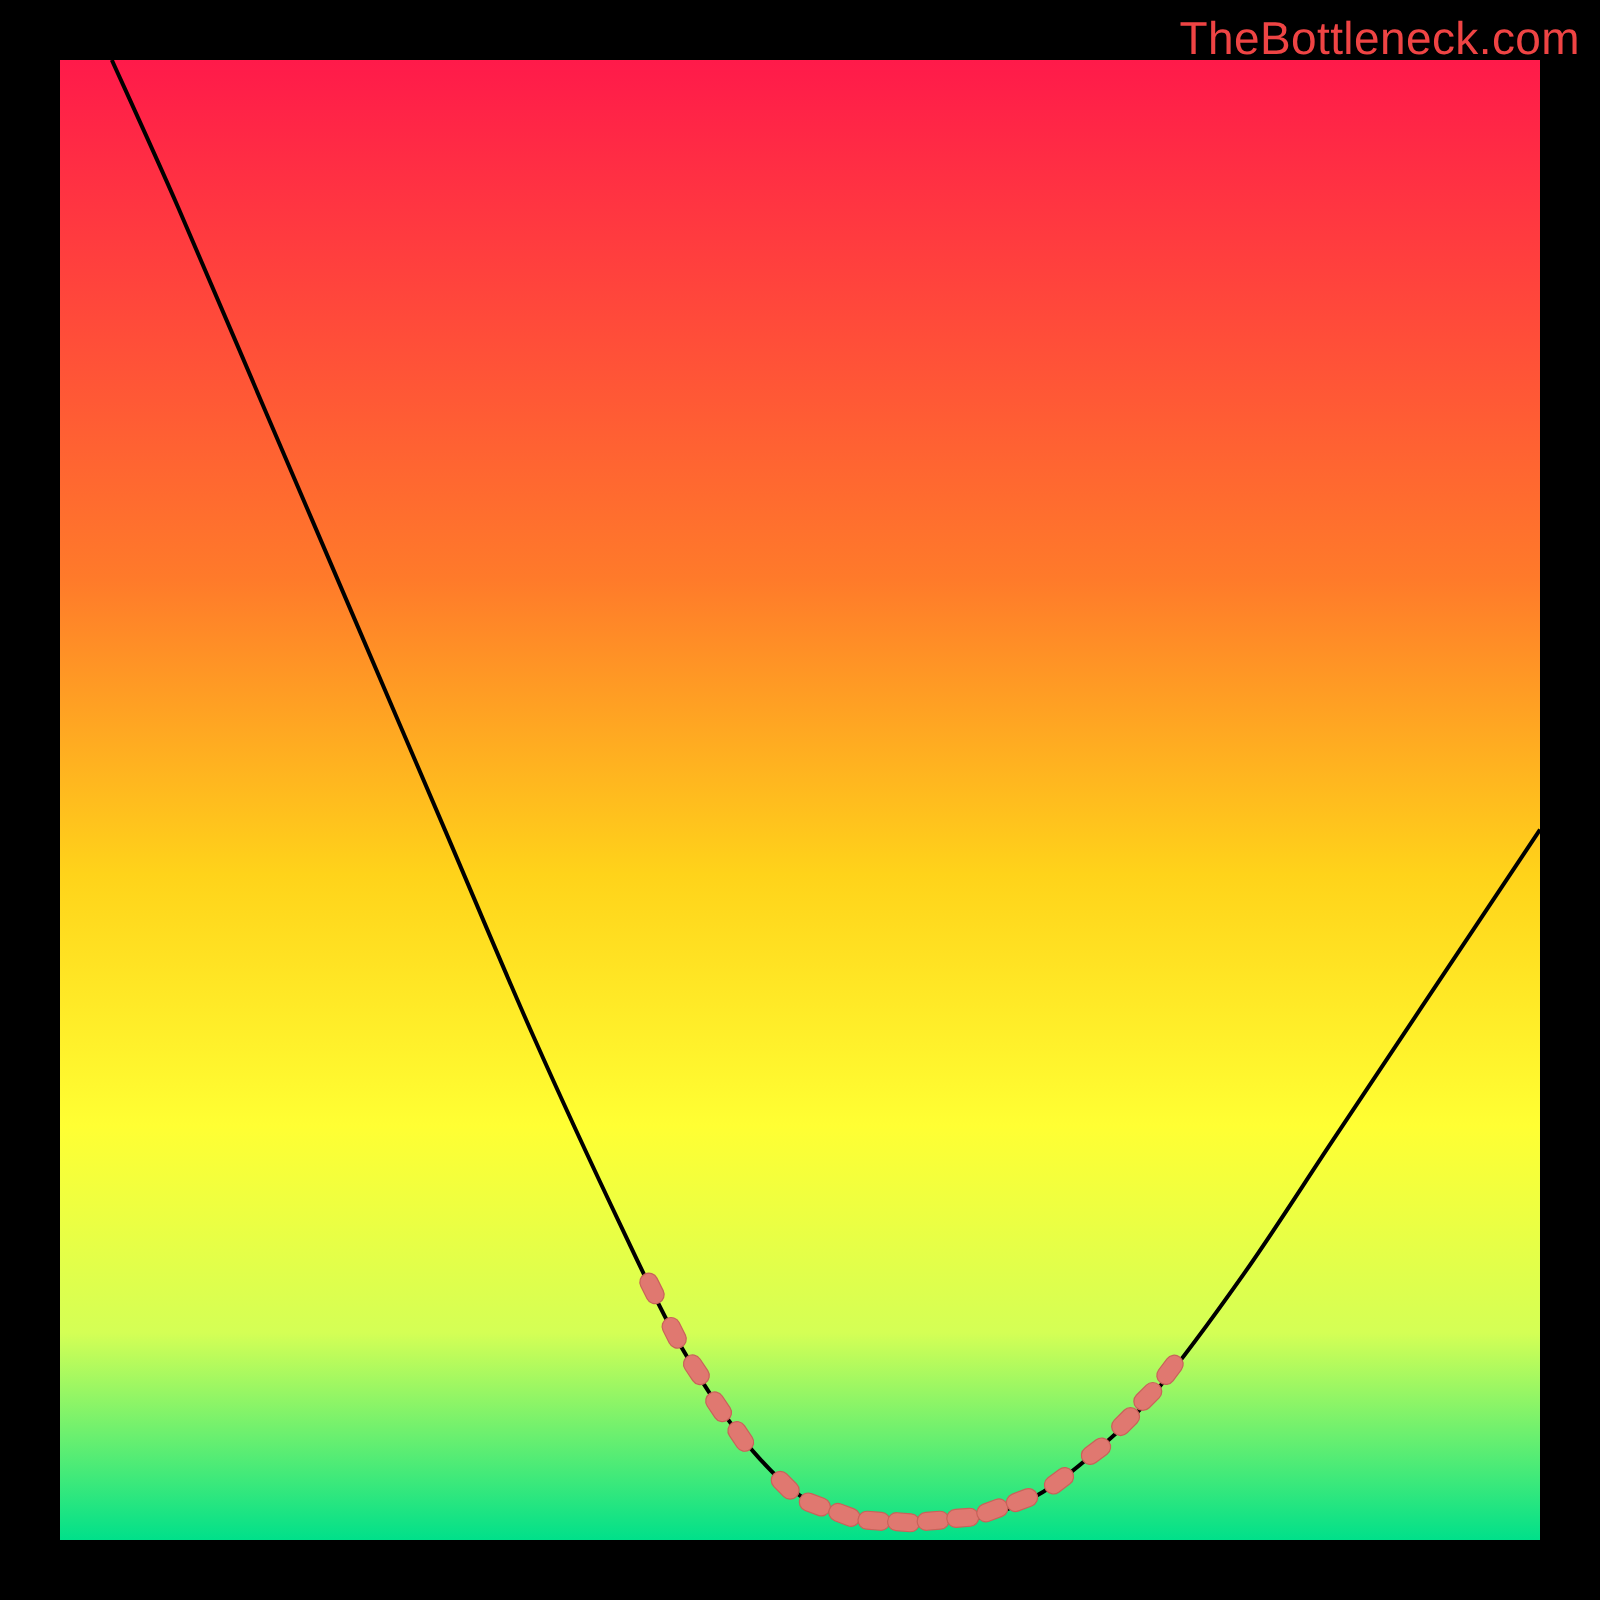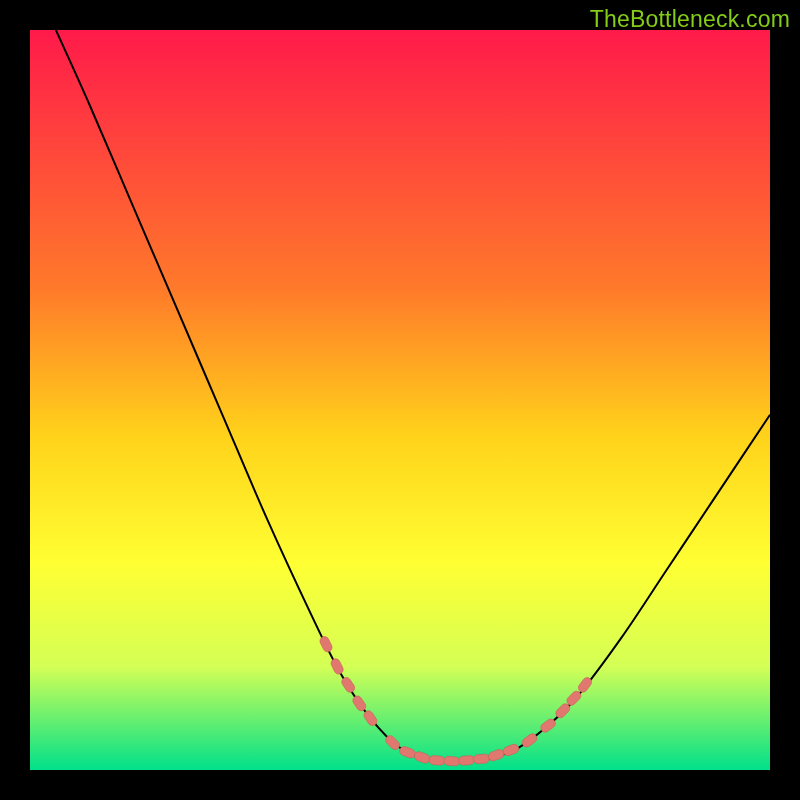--- a/index.html
+++ b/index.html
@@ -23,21 +23,21 @@
     position: absolute;
     left: 0;
     top: 0;
     width: 740px;
     height: 740px;
   }
   .watermark {
     position: absolute;
     top: 6px;
     right: 10px;
-    color: #84cc16;
+    color: #ef4444;
     font-size: 23px;
     font-weight: 500;
     letter-spacing: 0.2px;
   }
   svg {
     display: block;
   }
 </style>
 </head>
 <body>

